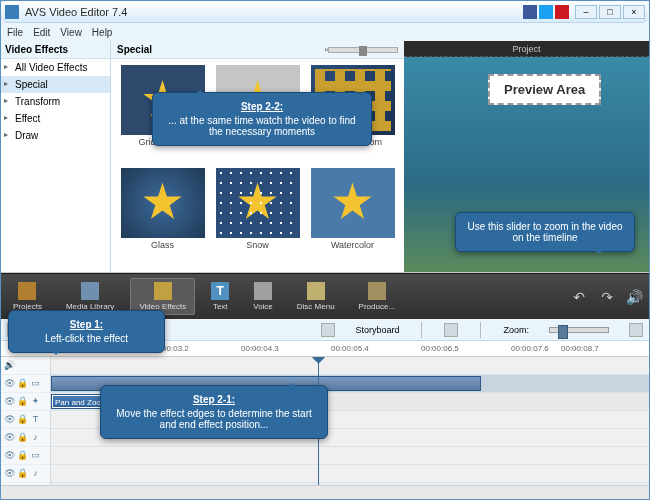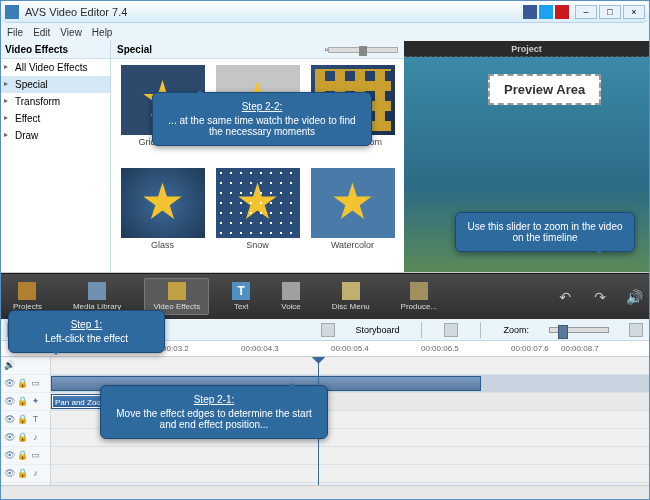--- a/index.html
+++ b/index.html
@@ -31,26 +31,26 @@
 .thumb .img .star { width: 40px; height: 40px; background: #f4c430; clip-path: polygon(50% 0%, 61% 35%, 98% 35%, 68% 57%, 79% 91%, 50% 70%, 21% 91%, 32% 57%, 2% 35%, 39% 35%); }
 .thumb.puzzle .img { background: #c5c5c5; }
 .thumb.pz .img { background: linear-gradient(135deg,#2a4d7a,#1a3050); }
 .thumb.pz .img::before { content:""; position:absolute; inset:4px; background: repeating-linear-gradient(90deg,#c9a030 0 10px,transparent 10px 20px), repeating-linear-gradient(0deg,#c9a030 0 10px,transparent 10px 20px);}
 .thumb.glass .img { background: radial-gradient(circle,#3d6a9a,#1f3a56); }
 .thumb.snow .img { background: #2a4d7a; }
 .thumb.snow .img::after { content:""; position:absolute; inset:0; background-image: radial-gradient(#fff 1px,transparent 1px); background-size: 10px 10px;}
 .thumb.water .img { background: #4a7aa8; }
 .thumb .lbl { font-size: 9px; color: #444; margin-top: 2px; }
 .preview { width: 245px; background: #000; position: relative; display: flex; flex-direction: column; }
-.preview .proj { height: 16px; background: #2a2a2a; color: #ccc; font-size: 9px; text-align: center; line-height: 16px; border-bottom: 1px dashed #555; font-weight: bold; }
+.preview .proj { height: 16px; background: #2a2a2a; color: #ccc; font-size: 9px; text-align: center; line-height: 16px; border-bottom: 1px dashed #555; }
 .preview .vid { flex: 1; background: linear-gradient(#3a8aa8,#2c6b85 60%,#5a8a5a); position: relative; }
 .preview .ctrl { height: 22px; background: #2a2a2a; display: flex; align-items: center; padding: 0 4px; gap: 6px; }
 .preview .ctrl .pause { color: #ccc; font-size: 9px; }
 .preview .ctrl .time { color: #fff; font-size: 9px; margin-left: auto; }
-.midbar { height: 46px; background: linear-gradient(#4a4a4a,#2f2f2f); display: flex; align-items: center; padding: 0 4px; gap: 15px; border-top: 1px solid #1a1a1a; }
+.midbar { height: 46px; background: linear-gradient(#4a4a4a,#2f2f2f); display: flex; align-items: center; padding: 0 4px; gap: 8px; border-top: 1px solid #1a1a1a; }
 .mbtn { display: flex; flex-direction: column; align-items: center; padding: 3px 8px; color: #ddd; font-size: 8px; cursor: pointer; gap: 2px; border-radius: 2px; }
 .mbtn.sel { background: #5a5a5a; border: 1px solid #777; }
 .mbtn .mi { width: 18px; height: 18px; background: #888; }
 .mi.proj { background: #b08030; } .mi.lib { background: #7090b0; } .mi.trans { background: #8070a0; }
 .mi.fx { background: #c0a040; } .mi.txt { background: #5090c0; font-weight:bold; color:#fff; font-size:12px; text-align:center; line-height:18px;}
 .mi.voice { background: #a0a0a0; } .mi.disc { background: #c0b070; } .mi.prod { background: #a09060; }
 .mbtn .mi.txt::before{content:"T";}
 .midbar .spacer { flex: 1; }
 .midbar .rbtn { width: 20px; height: 20px; color: #ccc; font-size: 14px; text-align: center; line-height: 20px; cursor: pointer; }
 .tltools { height: 22px; background: #eaf4fb; border-bottom: 1px solid #c5d9e8; display: flex; align-items: center; padding: 0 6px; gap: 6px; font-size: 9px; }
@@ -70,21 +70,21 @@
 .track.dark { background: #f0f0f0; }
 .track.fx { background: #e8e8e8; }
 .clip { position: absolute; top: 1px; height: 15px; background: linear-gradient(#5a8fc8,#3a6fa8); border: 1px solid #2a5a8a; font-size: 8px; color: #fff; padding: 0 3px; line-height: 15px; overflow: hidden; }
 .clip.sel { background: linear-gradient(#4a7fb8,#2a5f98); box-shadow: 0 0 0 1px #fff inset; }
 .clip.sel::after { content:""; position:absolute; right:-1px; top:-1px; bottom:-1px; width:30px; background:#fff; border:1px solid #888;}
 .playhead { position: absolute; top: 0; bottom: 0; width: 1px; background: #3a6a9a; left: 267px; }
 .playhead::before { content:""; position:absolute; top:-4px; left:-4px; width:9px; height:9px; background:#3a6a9a; transform: rotate(45deg);}
 .sb-h { height: 14px; background: #e8e8e8; border-top: 1px solid #ccc; }
 
 .callout { position: absolute; background: #2e6a9e; color: #fff; border-radius: 6px; padding: 8px 10px; font-size: 10px; text-align: center; box-shadow: 0 2px 6px rgba(0,0,0,0.4); border: 1px solid #1a4a7a; }
-.callout .cttl { text-decoration: underline; font-weight: normal; margin-bottom: 3px; display: block; }
+.callout .cttl { text-decoration: underline; font-weight: bold; margin-bottom: 3px; display: block; }
 .callout::after { content:""; position:absolute; width:0; height:0; }
 .co1 { left: 8px; top: 310px; width: 157px; }
 .co1::after { bottom:-10px; left:40px; border:7px solid transparent; border-top-color:#2e6a9e;}
 .co21 { left: 100px; top: 385px; width: 228px; }
 .co21::after { top:-10px; right:28px; border:7px solid transparent; border-bottom-color:#2e6a9e;}
 .co22 { left: 152px; top: 92px; width: 220px; }
 .co22::after { top:-10px; left:40px; border:7px solid transparent; border-bottom-color:#2e6a9e;}
 .coz { left: 455px; top: 212px; width: 180px; }
 .coz::after { bottom:-10px; right:28px; border:7px solid transparent; border-top-color:#2e6a9e;}
 .plabel { position: absolute; left: 488px; top: 74px; background: #fff; border: 2px dashed #999; padding: 6px 14px; font-size: 13px; font-weight: bold; color: #333; }

